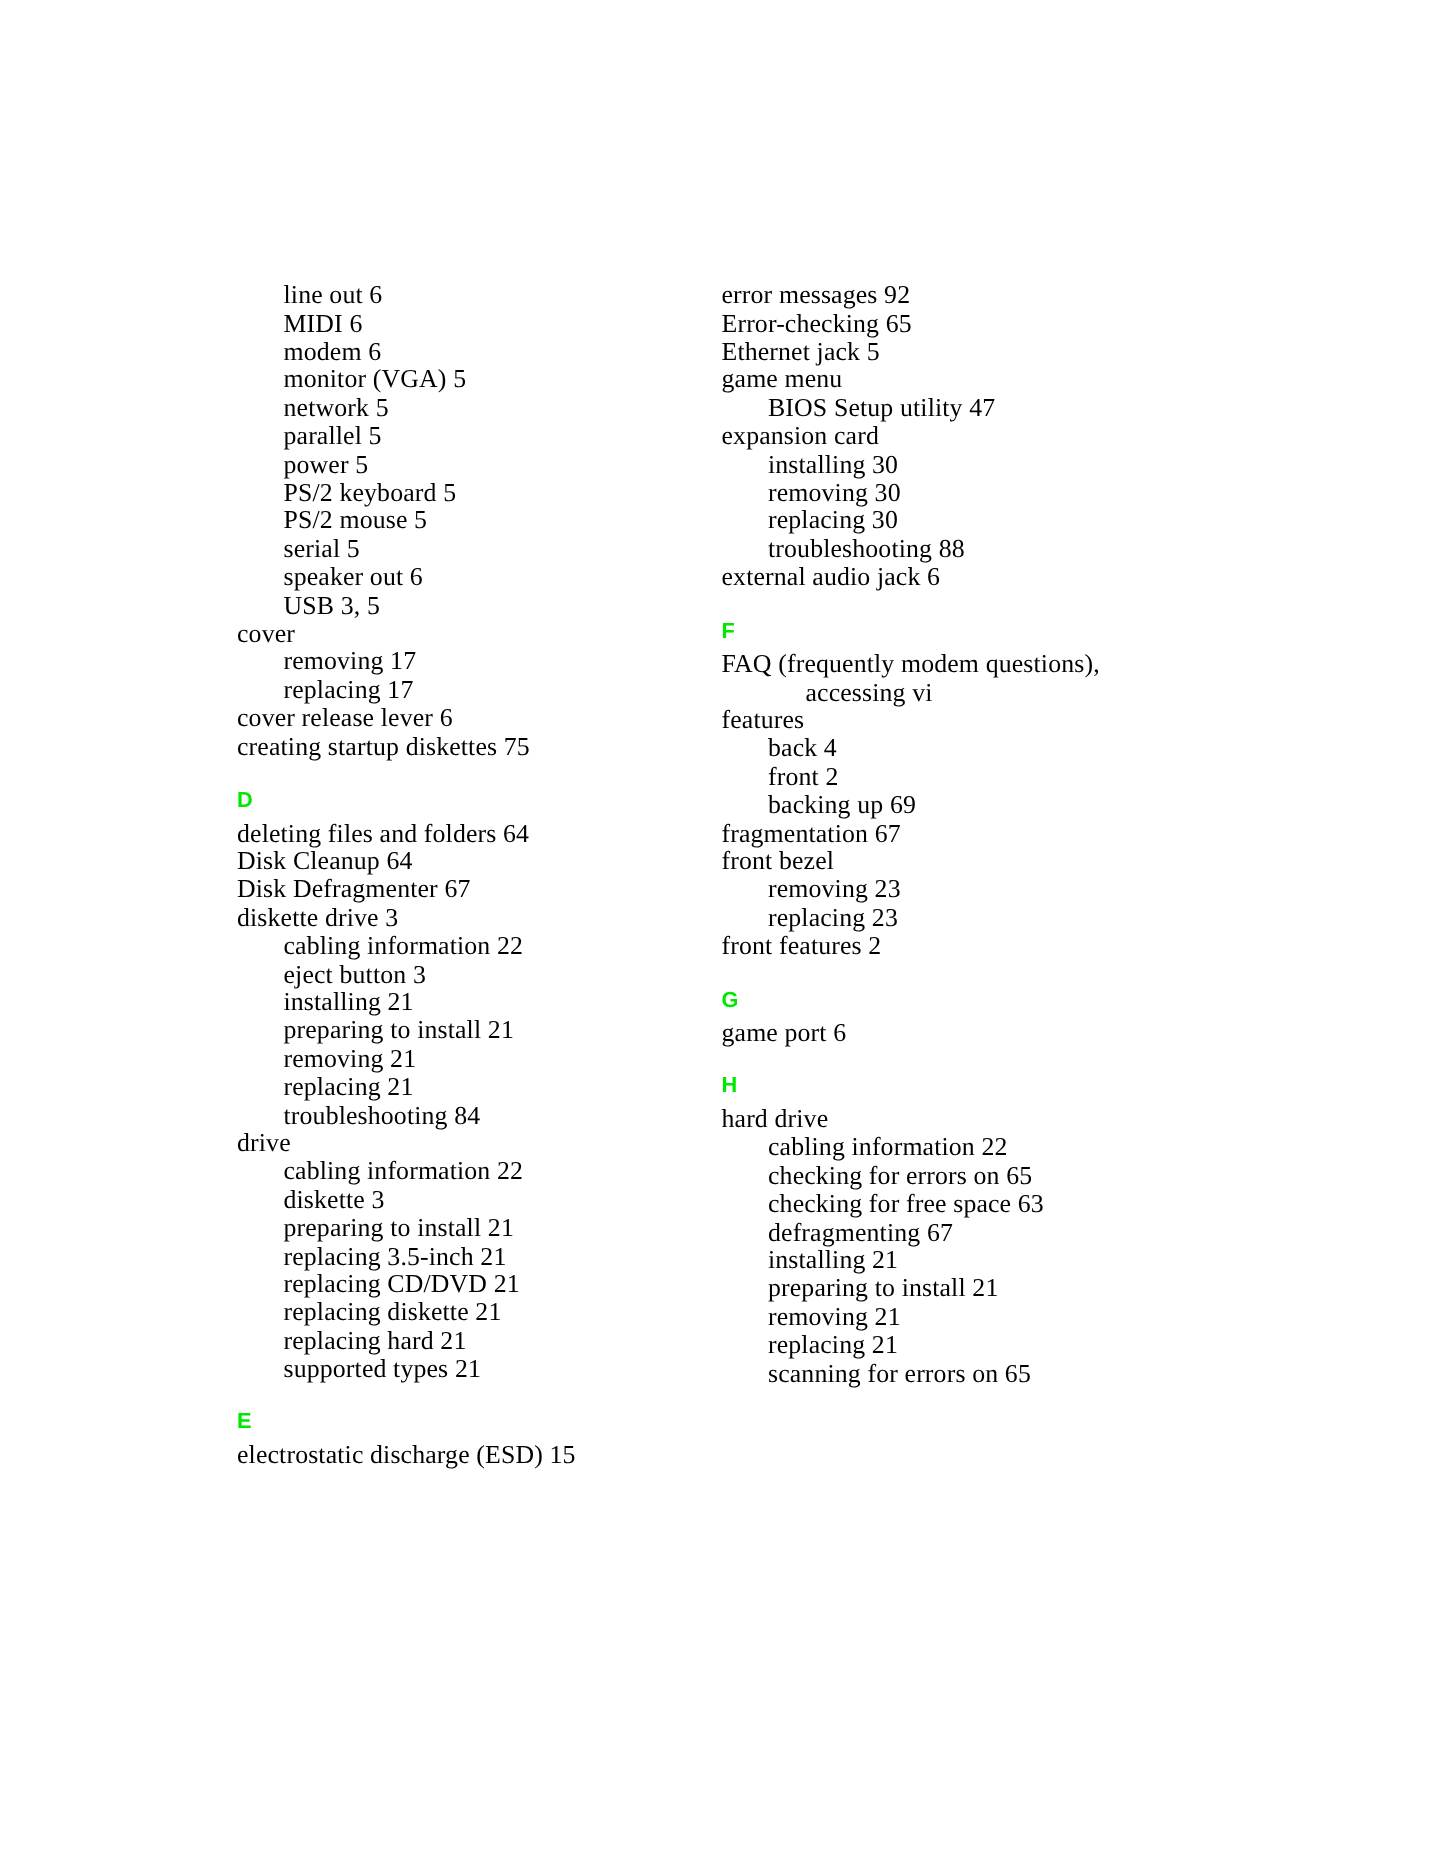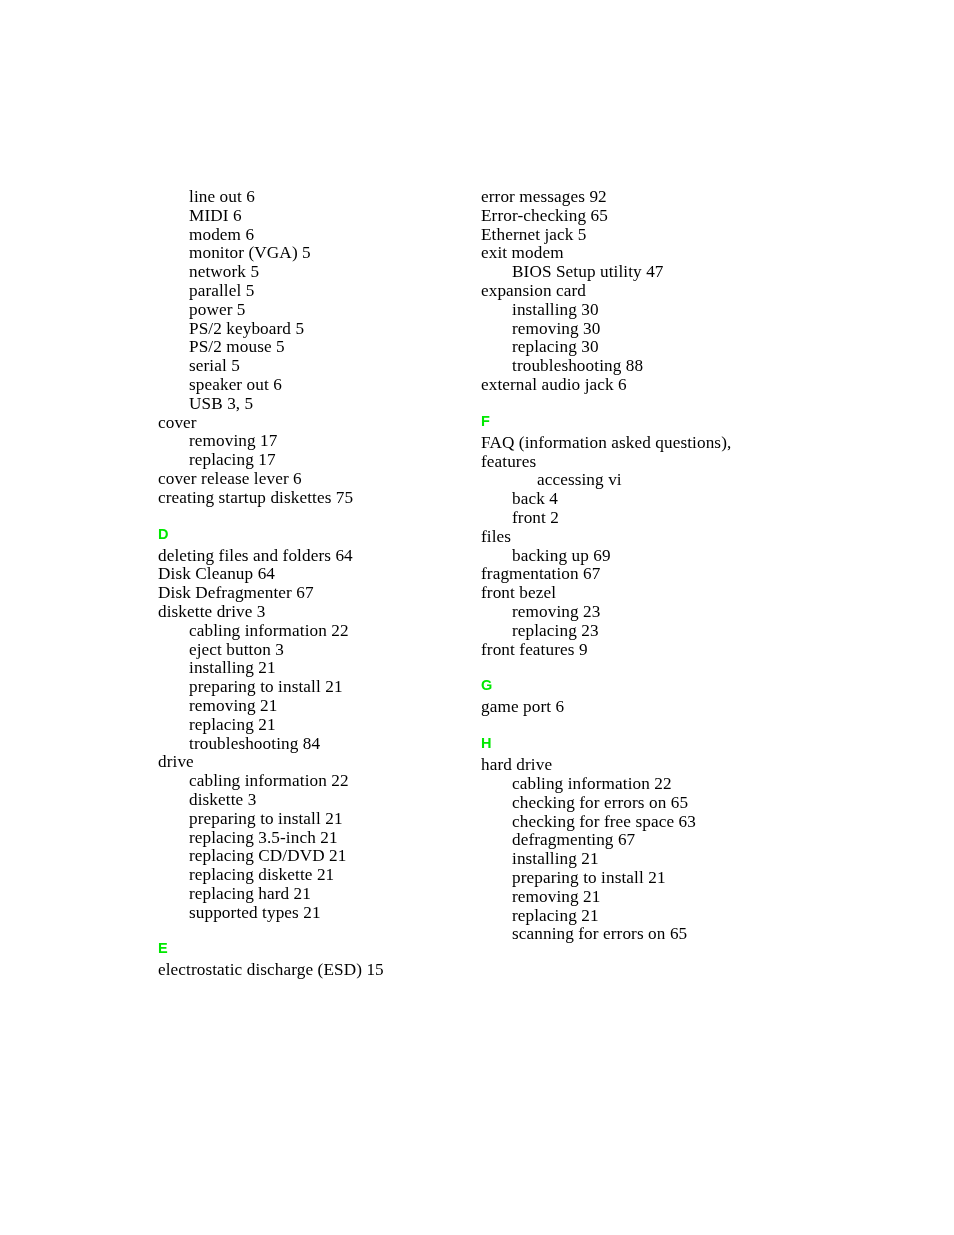--- a/index.html
+++ b/index.html
@@ -137,43 +137,42 @@
         <div class="section-block">
           <div class="section-head">E</div>
           <div class="entry lvl1">electrostatic discharge (ESD) 15</div>
         </div>
       </div>
     <div class="col right">
         <div class="section-block">
           <div class="entry lvl1">error messages 92</div>
           <div class="entry lvl1">Error-checking 65</div>
           <div class="entry lvl1">Ethernet jack 5</div>
-          <div class="entry lvl1">exit modem</div>
+          <div class="entry lvl1">game menu</div>
           <div class="entry lvl2">BIOS Setup utility 47</div>
           <div class="entry lvl1">expansion card</div>
           <div class="entry lvl2">installing 30</div>
           <div class="entry lvl2">removing 30</div>
           <div class="entry lvl2">replacing 30</div>
           <div class="entry lvl2">troubleshooting 88</div>
           <div class="entry lvl1">external audio jack 6</div>
         </div>
         <div class="section-block">
           <div class="section-head">F</div>
-          <div class="entry lvl1">FAQ (information asked questions),</div>
+          <div class="entry lvl1">FAQ (frequently modem questions),</div>
+          <div class="entry cont">accessing vi</div>
           <div class="entry lvl1">features</div>
-          <div class="entry cont">accessing vi</div>
           <div class="entry lvl2">back 4</div>
           <div class="entry lvl2">front 2</div>
-          <div class="entry lvl1">files</div>
           <div class="entry lvl2">backing up 69</div>
           <div class="entry lvl1">fragmentation 67</div>
           <div class="entry lvl1">front bezel</div>
           <div class="entry lvl2">removing 23</div>
           <div class="entry lvl2">replacing 23</div>
-          <div class="entry lvl1">front features 9</div>
+          <div class="entry lvl1">front features 2</div>
         </div>
         <div class="section-block">
           <div class="section-head">G</div>
           <div class="entry lvl1">game port 6</div>
         </div>
         <div class="section-block">
           <div class="section-head">H</div>
           <div class="entry lvl1">hard drive</div>
           <div class="entry lvl2">cabling information 22</div>
           <div class="entry lvl2">checking for errors on 65</div>

